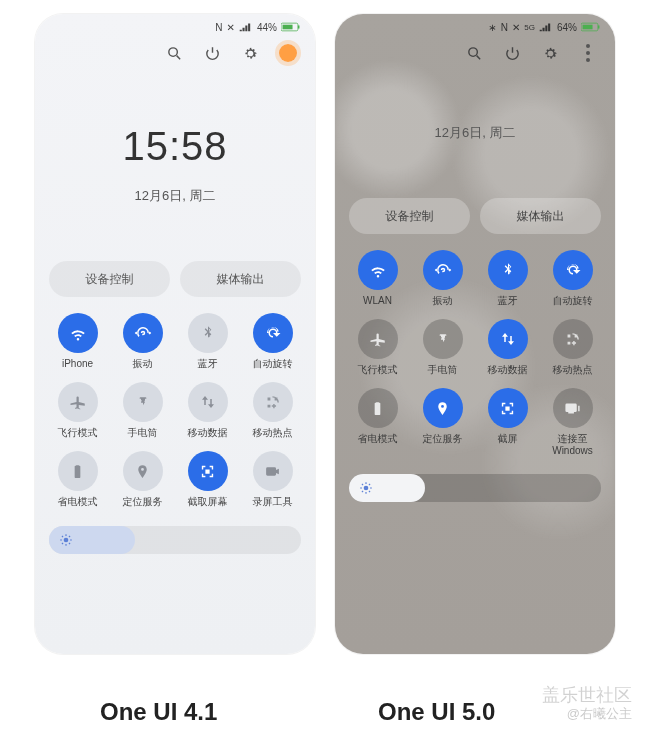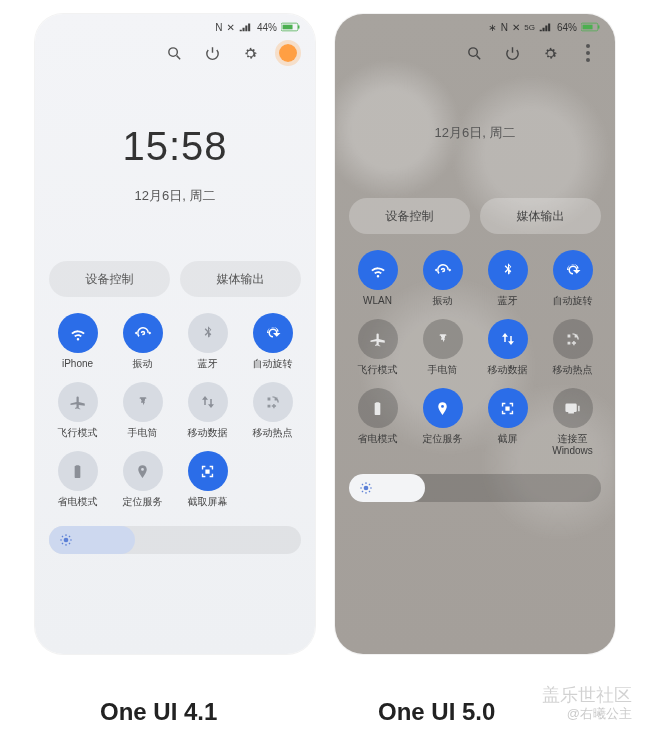--- a/index.html
+++ b/index.html
@@ -226,20 +226,28 @@
           <div class="lbl">定位服务</div>
         </div>
         <div class="tile">
           <div class="circle on">
             <svg viewBox="0 0 24 24" width="17" height="17" fill="currentColor">
               <path d="M4 4h5v2H6v3H4zm11 0h5v5h-2V6h-3zM4 15h2v3h3v2H4zm14 0h2v5h-5v-2h3zM9 9h6v6H9z"></path>
             </svg>
           </div>
           <div class="lbl">截取屏幕</div>
         </div>
+        <div class="tile">
+          <div class="circle off-l">
+            <svg viewBox="0 0 24 24" width="17" height="17" fill="currentColor">
+              <path d="M5 6h10a2 2 0 012 2v2l4-2v8l-4-2v2a2 2 0 01-2 2H5a2 2 0 01-2-2V8a2 2 0 012-2z"></path>
+            </svg>
+          </div>
+          <div class="lbl">录屏工具</div>
+        </div>
       </div>
     <div class="slider">
       <div class="thumb">
           <span class="sun">
             <svg viewBox="0 0 24 24" width="14" height="14" fill="currentColor">
               <circle cx="12" cy="12" r="4"></circle>
               <g stroke="currentColor" stroke-width="2">
                 <path d="M12 2v3M12 19v3M2 12h3M19 12h3M5 5l2 2M17 17l2 2M19 5l-2 2M7 17l-2 2"></path>
               </g>
             </svg>

